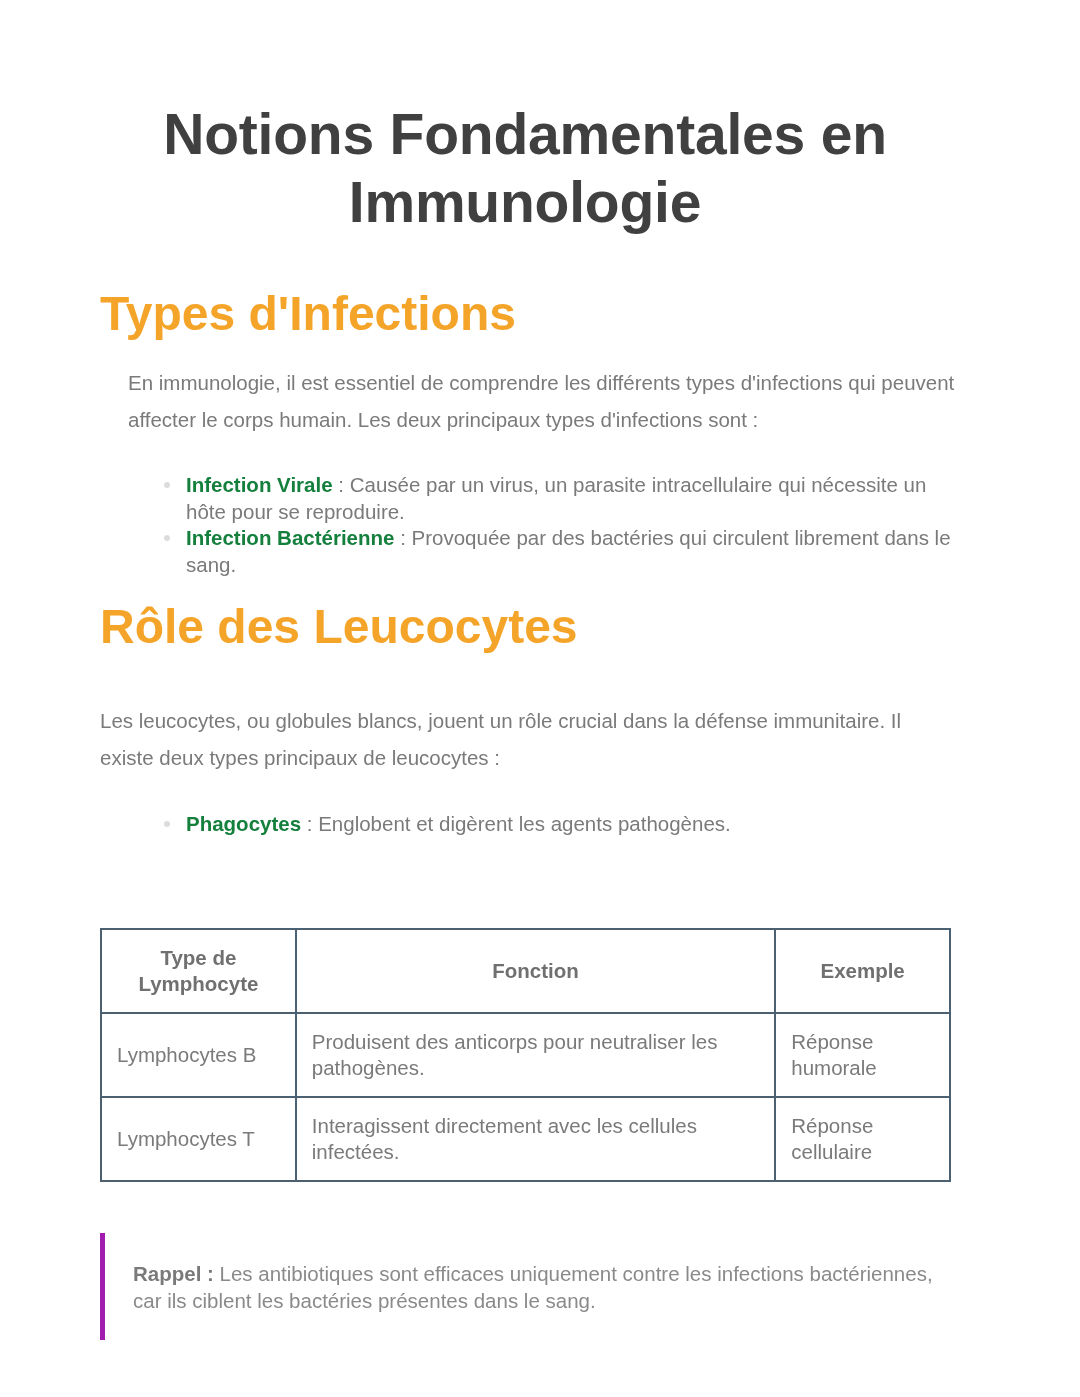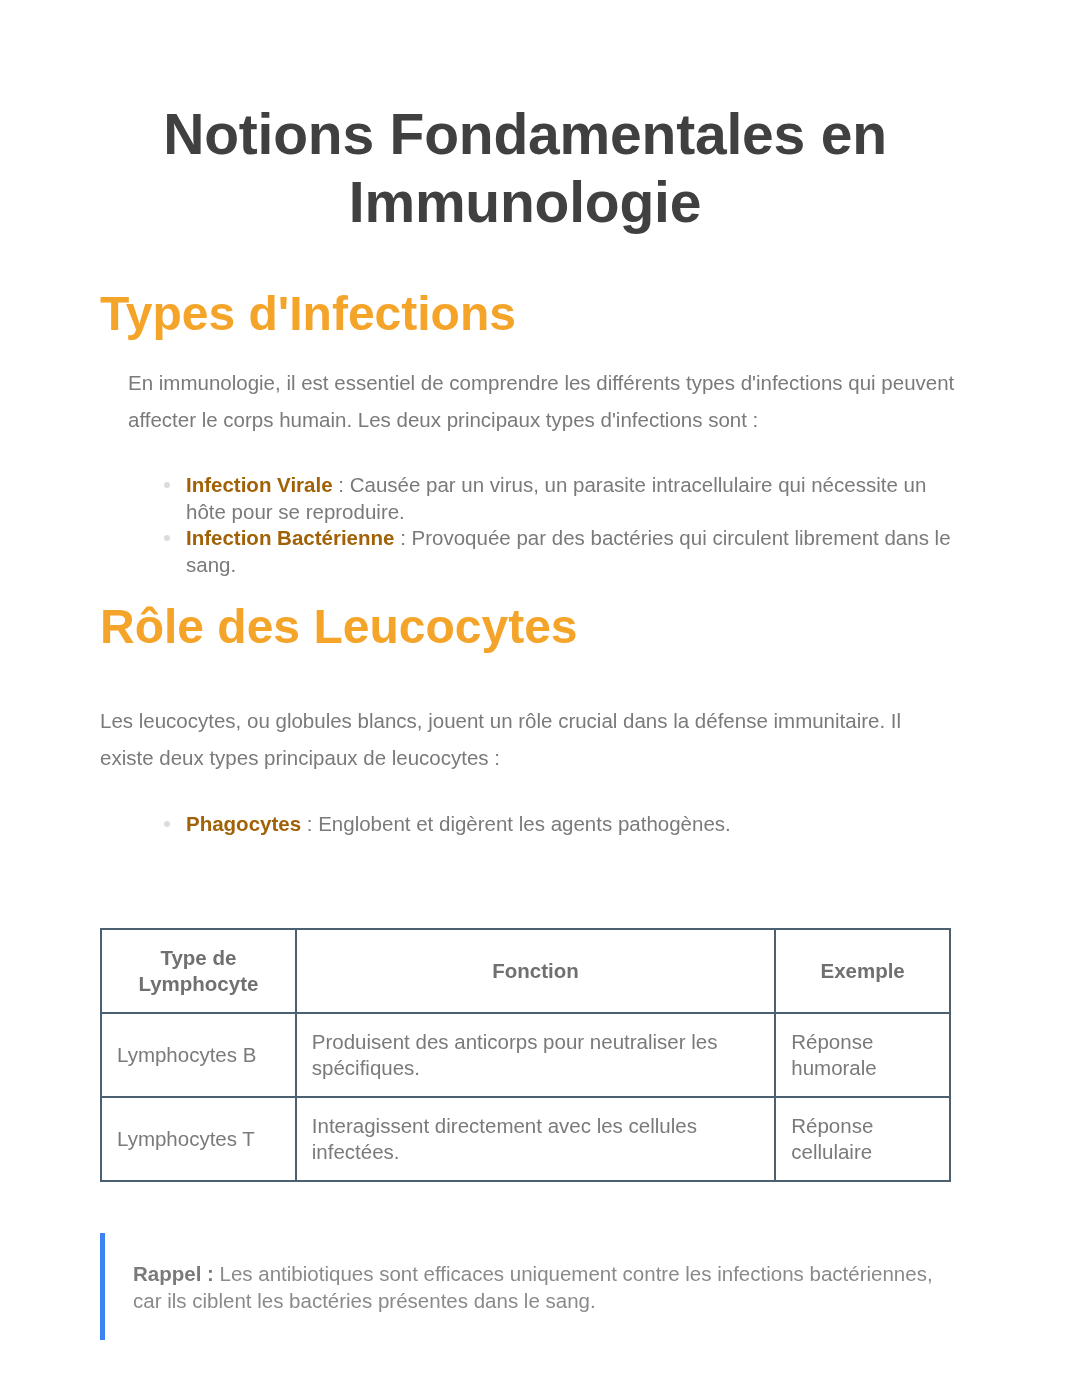--- a/index.html
+++ b/index.html
@@ -4,26 +4,26 @@
 <style>
   html, body { margin: 0; padding: 0; background: #ffffff; }
   body { width: 1080px; height: 1397px; position: relative; font-family: "Liberation Sans", "DejaVu Sans", sans-serif; color: #777777; }
   .page { position: absolute; left: 100px; top: 0; width: 850px; }
   h1.title { margin: 0; position: absolute; top: 100px; left: 0; width: 850px; text-align: center; font-size: 57px; line-height: 68px; font-weight: 700; color: #404040; letter-spacing: -0.2px; }
   h2.section { margin: 0; position: absolute; left: 0; font-size: 48px; line-height: 48px; font-weight: 700; color: #f5a42a; }
   p.body { margin: 0; position: absolute; left: 0; width: 850px; font-size: 20.5px; line-height: 37px; color: #7a7a7a; }
   ul.bullets { margin: 0; padding: 0; list-style: none; position: absolute; left: 86px; width: 770px; }
   ul.bullets li { position: relative; font-size: 20.5px; line-height: 26.5px; color: #7a7a7a; }
   ul.bullets li .dot { position: absolute; left: -22px; top: 10px; width: 6px; height: 6px; border-radius: 50%; background: #dcdcdc; }
-  ul.bullets li b { color: #a16207; font-weight: 700; }
+  ul.bullets li b { color: #15803d; font-weight: 700; }
   table.lymph { position: absolute; left: 0; top: 928px; width: 851px; border-collapse: collapse; }
   table.lymph th, table.lymph td { border: 2px solid #4b6070; font-size: 20.5px; line-height: 26.5px; color: #7a7a7a; }
   table.lymph th { height: 82px; text-align: center; font-weight: 700; color: #707070; padding: 0 12px; }
   table.lymph td { height: 82px; padding: 0 15px; text-align: left; }
-  .callout { position: absolute; left: 0; top: 1233px; width: 850px; height: 107px; border-left: 5px solid #3b82f6; box-sizing: border-box; padding-left: 28px; padding-top: 28px; font-size: 20.5px; line-height: 26.5px; color: #8a8a8a; }
+  .callout { position: absolute; left: 0; top: 1233px; width: 850px; height: 107px; border-left: 5px solid #a21caf; box-sizing: border-box; padding-left: 28px; padding-top: 28px; font-size: 20.5px; line-height: 26.5px; color: #8a8a8a; }
   .callout b { color: #7a7a7a; }
 </style>
 </head>
 <body>
 
 <div class="page">
 
   <h1 class="title">Notions Fondamentales en Immunologie</h1>
 
   <h2 class="section" style="top:290px;">Types d'Infections</h2>
@@ -57,21 +57,21 @@
     <thead>
       <tr>
         <th>Type de Lymphocyte</th>
         <th>Fonction</th>
         <th>Exemple</th>
       </tr>
     </thead>
     <tbody>
       <tr>
         <td>Lymphocytes B</td>
-        <td>Produisent des anticorps pour neutraliser les spécifiques.</td>
+        <td>Produisent des anticorps pour neutraliser les pathogènes.</td>
         <td>Réponse humorale</td>
       </tr>
       <tr>
         <td>Lymphocytes T</td>
         <td>Interagissent directement avec les cellules infectées.</td>
         <td>Réponse cellulaire</td>
       </tr>
     </tbody>
   </table>
 

